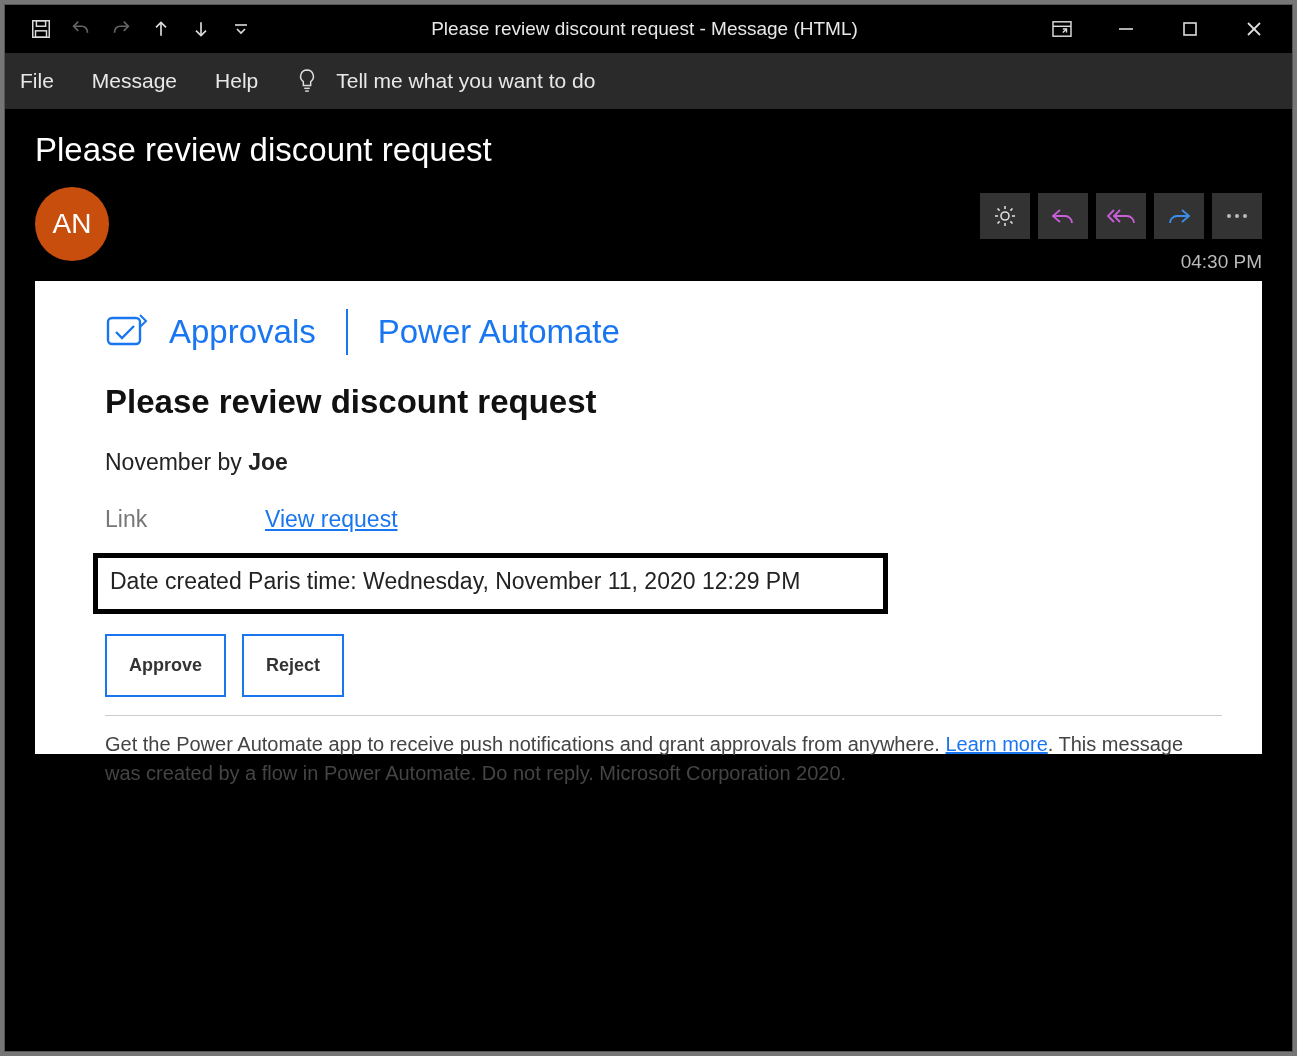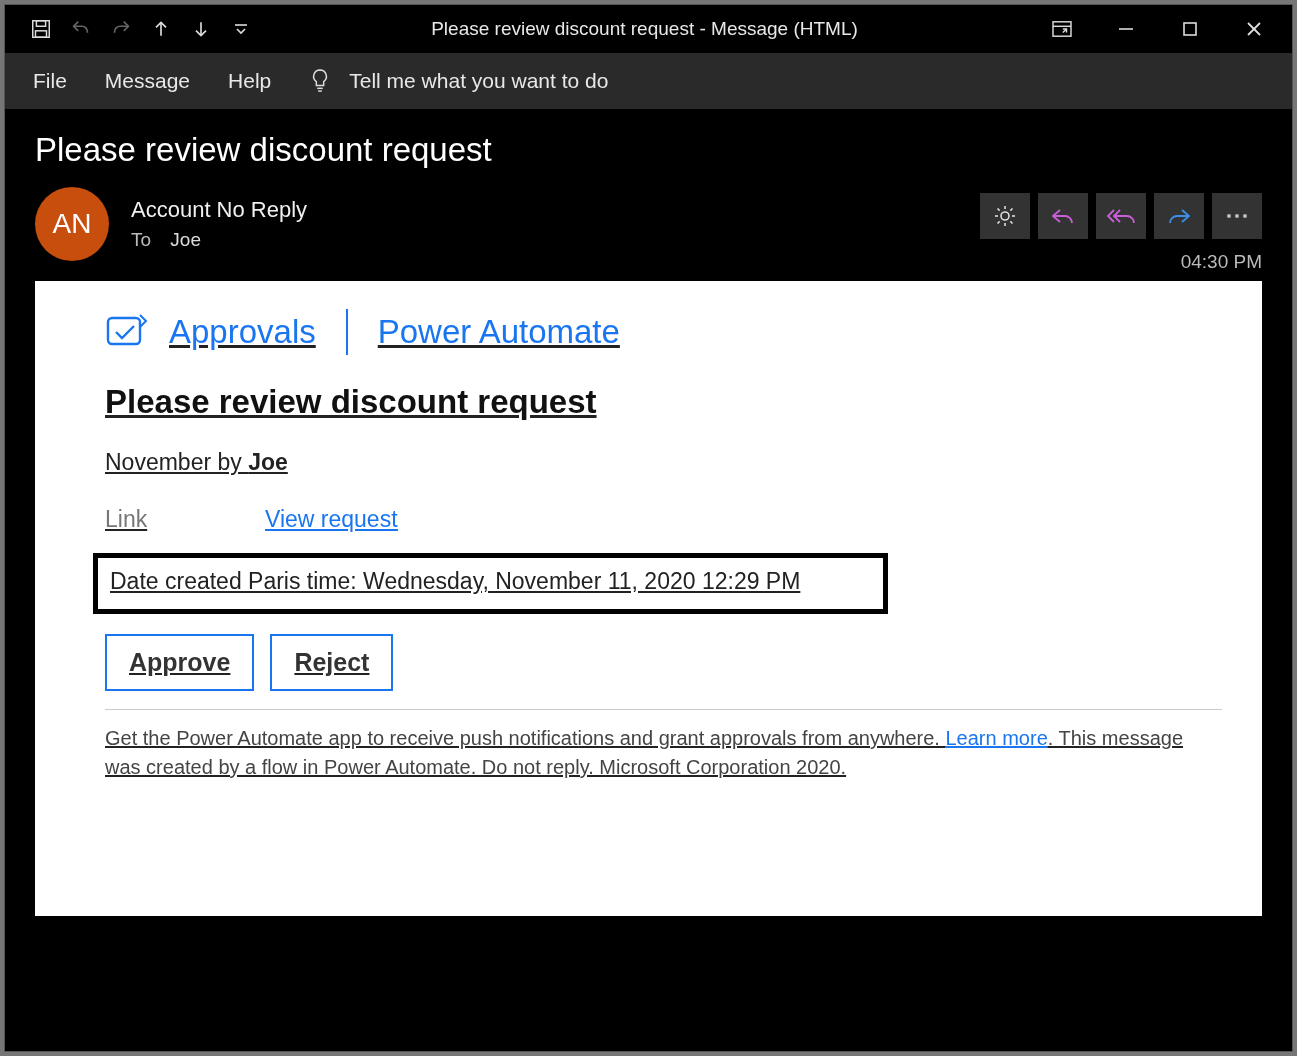--- a/index.html
+++ b/index.html
@@ -68,21 +68,21 @@
     justify-content: center;
     color: #eee;
   }
   
   .menubar {
     height: 56px;
     background: #2a2a2a;
     display: flex;
     align-items: center;
     gap: 38px;
-    padding-left: 28px;
+    padding-left: 15px;
     color: #e8e8e8;
     font-size: 21px;
   }
   .menubar .tellme {
     display: flex;
     align-items: center;
     gap: 18px;
     color: #e8e8e8;
   }
   
@@ -154,25 +154,24 @@
     font-size: 19px;
   }
   
   .body-area {
     flex: 1;
     background: #000;
     padding: 0 30px 30px 30px;
   }
   .email-body {
     background: #fff;
-    height: 635px;
+    height: 473px;
     padding: 28px 40px 22px 70px;
     color: #222;
     position: relative;
-    text-decoration: underline;
   }
   .pa-header {
     display: flex;
     align-items: center;
     gap: 18px;
     color: #1976f0;
     font-size: 33px;
     margin-bottom: 28px;
   }
   .pa-header .divider {
@@ -214,22 +213,22 @@
     margin-left: -12px;
     width: 795px;
   }
   .action-row {
     display: flex;
     gap: 16px;
     margin-bottom: 18px;
   }
   .action-btn {
     border: 2px solid #1976f0;
-    padding: 12px 22px;
-    font-size: 25px;
+    padding: 19px 22px;
+    font-size: 18px;
     color: #333;
     font-weight: 600;
     background: #fff;
   }
   .footer-divider {
     height: 1px;
     background: #ccc;
     margin-bottom: 14px;
   }
   .footer-text {
@@ -326,27 +325,20 @@
             <path d="M12 2a7 7 0 0 0-4 12.7V19h8v-4.3A7 7 0 0 0 12 2z"></path>
           </svg>
       <span>Tell me what you want to do</span>
     </div>
   </div>
 
   <div class="reading-header">
     <div class="subject">Please review discount request</div>
     <div class="sender-row">
       <div class="avatar">AN</div>
-      <div class="sender-info">
-        <div class="sender-name">Account No Reply</div>
-        <div class="recipient-line">
-          <span class="to-label">To</span>
-          <span class="to-name">Joe</span>
-        </div>
-      </div>
       <div class="msg-actions">
         <div class="act-btn">
           <svg width="24" height="24" viewBox="0 0 24 24" fill="none" stroke="#ddd" stroke-width="1.6">
                 <circle cx="12" cy="12" r="4"></circle>
                 <line x1="12" y1="2" x2="12" y2="5"></line>
                 <line x1="12" y1="19" x2="12" y2="22"></line>
                 <line x1="2" y1="12" x2="5" y2="12"></line>
                 <line x1="19" y1="12" x2="22" y2="12"></line>
                 <line x1="4.5" y1="4.5" x2="6.6" y2="6.6"></line>
                 <line x1="17.4" y1="17.4" x2="19.5" y2="19.5"></line>

